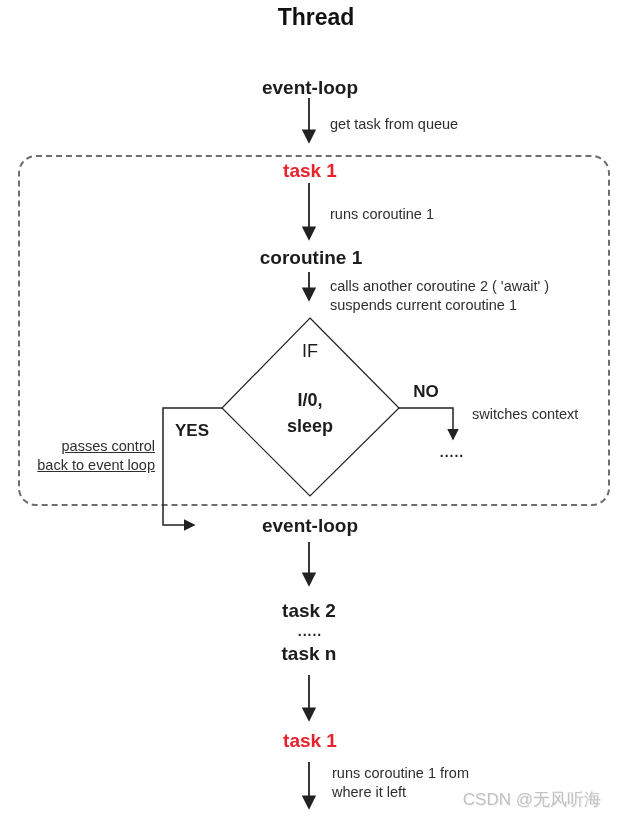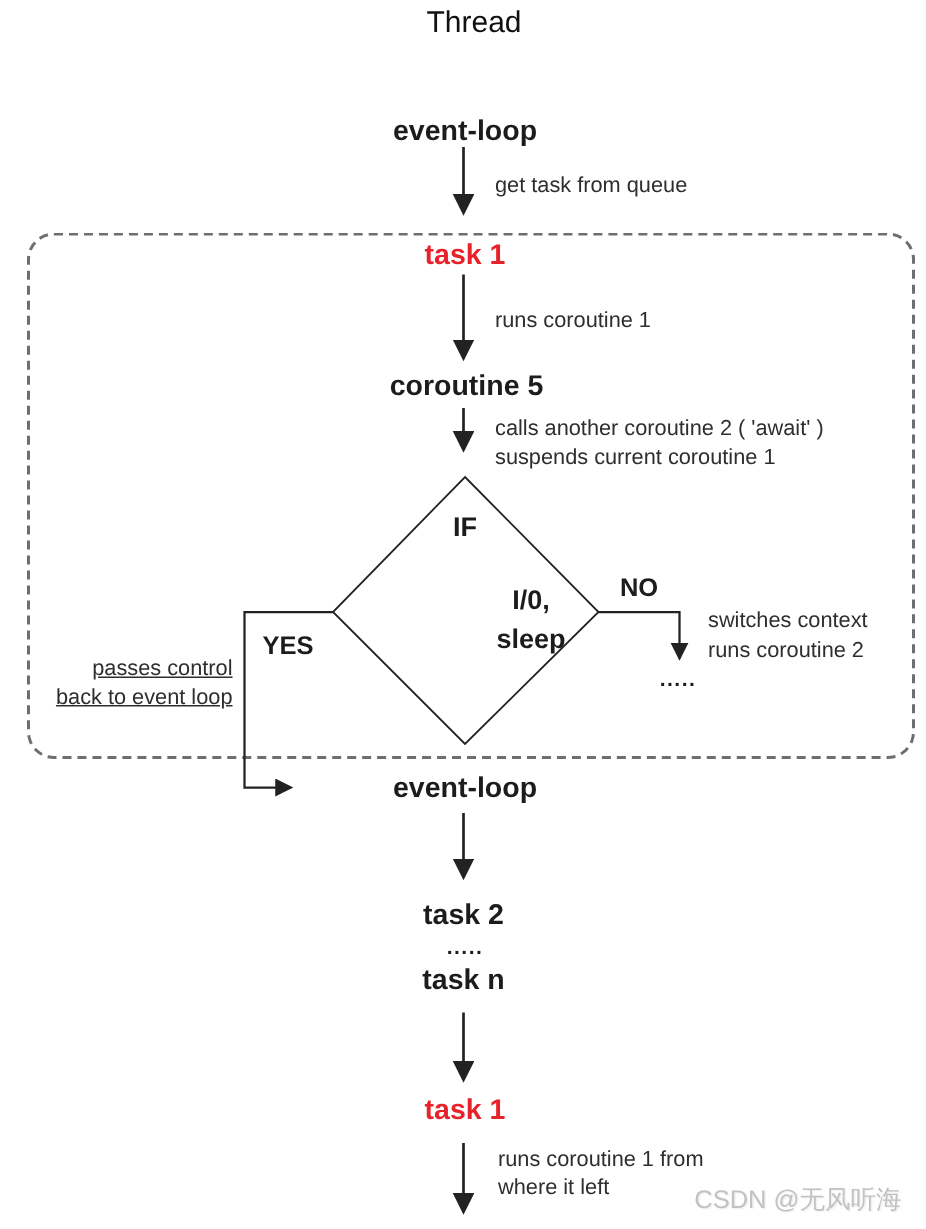--- a/index.html
+++ b/index.html
@@ -6,25 +6,25 @@
   .stage{
     position:relative;width:617px;height:819px;background:#ffffff;overflow:hidden;
     font-family:"Liberation Sans","DejaVu Sans",sans-serif;
   }
   .layer{position:absolute;left:0;top:0;width:617px;height:819px;}
   svg{display:block;}
   .shaft{stroke:var(--line,#222);stroke-width:1.8;fill:none;}
   .route{stroke:var(--line,#222);stroke-width:1.5;fill:none;}
   .diamond{stroke:var(--line,#222);stroke-width:1.2;fill:#ffffff;}
   .txt{position:absolute;white-space:nowrap;}
-  .title{font-size:20px;font-weight:400;color:#111;transform:translateX(-50%);}
+  .title{font-size:23px;font-weight:700;color:#111;transform:translateX(-50%);}
   .node{font-size:19px;font-weight:700;color:#1c1c1c;transform:translateX(-50%);}
   .node-red{color:var(--red,#e8222a);}
   .branch{font-size:17px;font-weight:700;color:#1c1c1c;transform:translateX(-50%);}
-  .iflab{font-size:18px;font-weight:700;color:#1c1c1c;transform:translateX(-50%);}
+  .iflab{font-size:18px;font-weight:400;color:#1c1c1c;transform:translateX(-50%);}
   .iocenter{font-size:18px;font-weight:700;color:#1c1c1c;transform:translateX(-50%);
     text-align:center;line-height:26px;white-space:nowrap;}
   .lbl{font-size:14.5px;font-weight:400;color:#2e2e2e;line-height:19px;}
   .lbl-right{text-align:right;}
   .dots{font-size:14px;font-weight:700;color:#1c1c1c;letter-spacing:1px;transform:translateX(-50%);}
   .dashedbox{
     position:absolute;left:18px;top:155px;width:592px;height:351px;
     border:2px dashed var(--border,#6e6e6e);border-radius:18px;box-sizing:border-box;
   }
   .watermark{
@@ -59,25 +59,25 @@
     <line class="shaft" x1="309" y1="675" x2="309" y2="720" marker-end="url(#ah)"></line>
     <line class="shaft" x1="309" y1="762" x2="309" y2="808" marker-end="url(#ah)"></line>
   </svg>
 
   <div class="txt title" style="left:316px;top:4px;">Thread</div>
 
   <div class="txt node" style="left:310px;top:77px;">event-loop</div>
 
   <div class="txt node node-red" style="left:310px;top:160px;">task 1</div>
 
-  <div class="txt node" style="left:311px;top:247px;">coroutine 5</div>
+  <div class="txt node" style="left:311px;top:247px;">coroutine 1</div>
 
   <div class="txt iflab" style="left:310px;top:341px;">IF</div>
 
-  <div class="iocenter txt" style="left:310px;top:387px;margin-left:44px;">
+  <div class="iocenter txt" style="left:310px;top:387px;">
     <div>I/0,</div>
     <div>sleep</div>
   </div>
 
   <div class="txt branch" style="left:192px;top:382px;margin-top:39px;">YES</div>
   <div class="txt branch" style="left:426px;top:382px;">NO</div>
 
   <div class="txt dots" style="left:452px;top:444px;">.....</div>
 
   <div class="txt node" style="left:310px;top:515px;">event-loop</div>
@@ -97,21 +97,20 @@
     <div>suspends current coroutine 1</div>
   </div>
 
   <div class="txt lbl lbl-right" style="left:0px;top:437px;width:155px;text-decoration:underline;">
     <div>passes control</div>
     <div>back to event loop</div>
   </div>
 
   <div class="txt lbl" style="left:472px;top:404px;line-height:20px;">
     <div>switches context</div>
-    <div>runs coroutine 2</div>
   </div>
 
   <div class="txt lbl" style="left:332px;top:764px;">
     <div>runs coroutine 1 from</div>
     <div>where it left</div>
   </div>
 
   <div class="watermark">CSDN @无风听海</div>
 
 </div>

